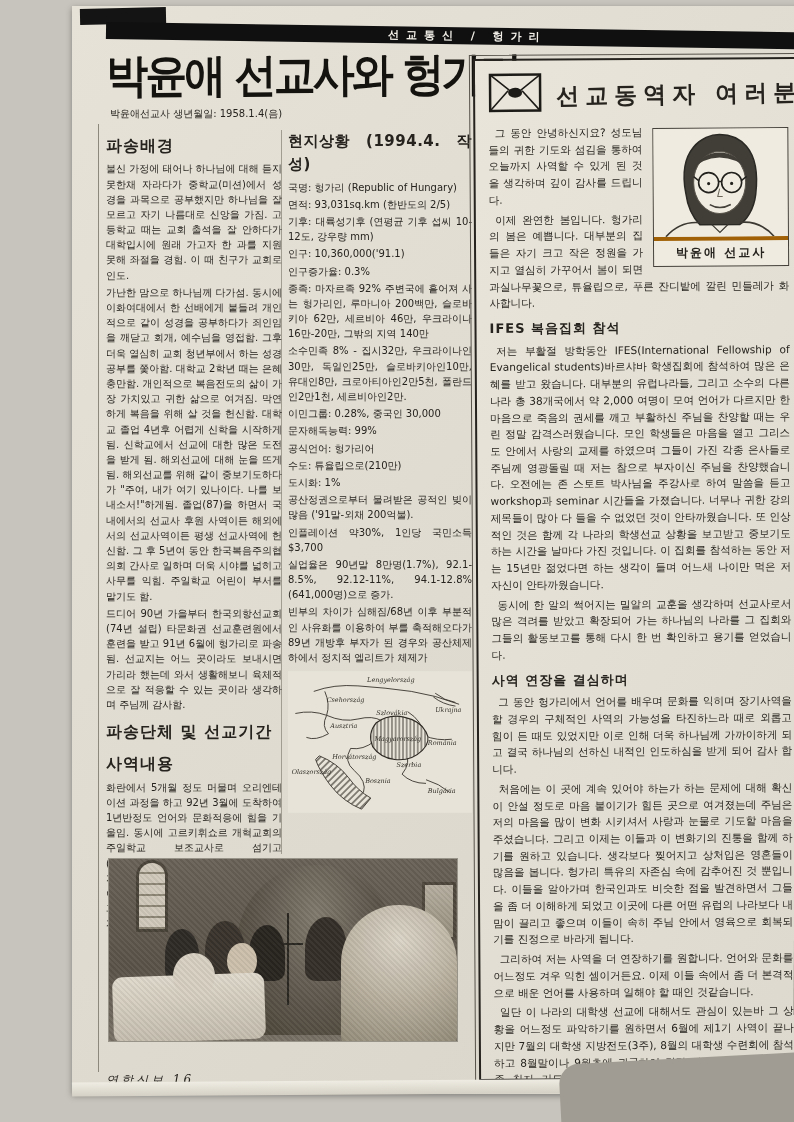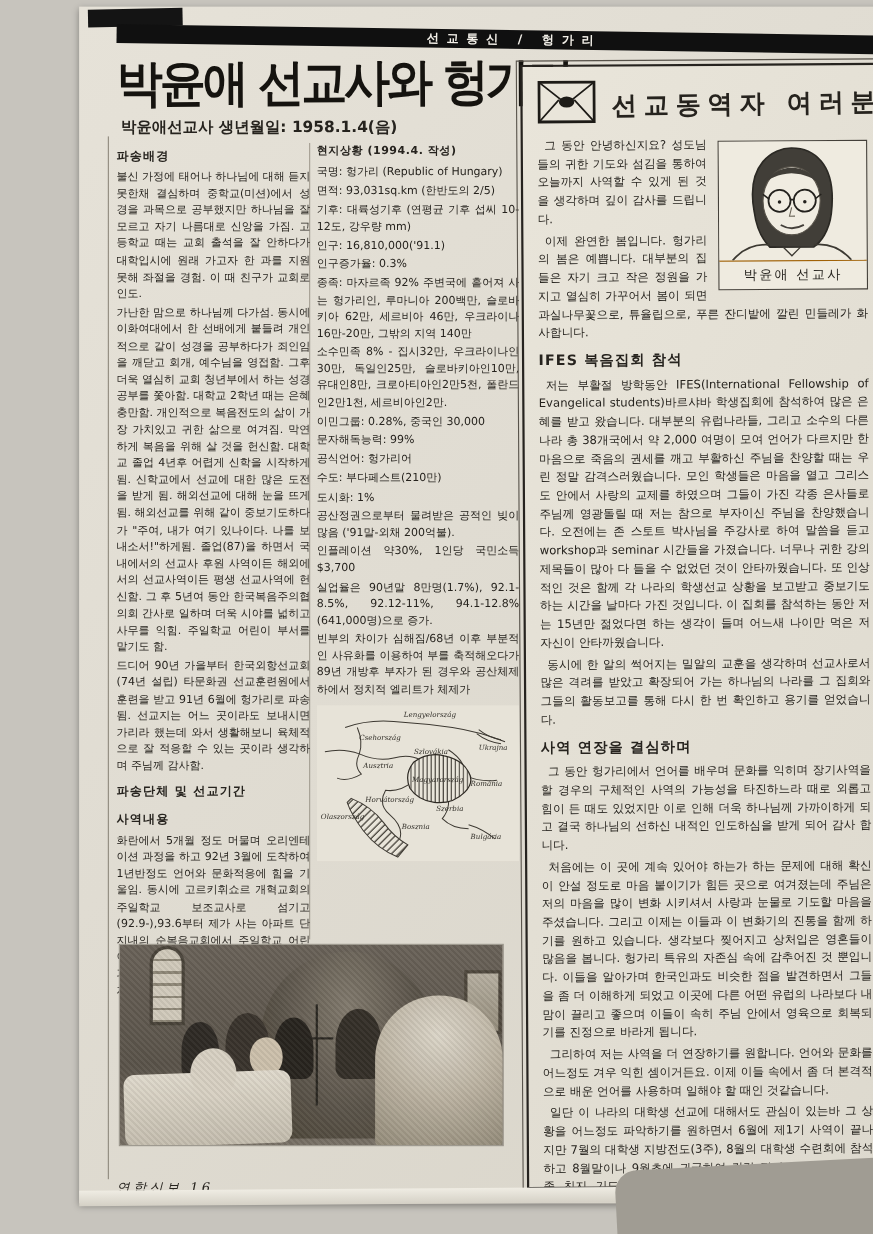--- a/index.html
+++ b/index.html
@@ -28,32 +28,32 @@
   }
   .banner span{
     position:absolute;left:282px;top:1px;color:#f2efe8;font-size:11px;font-weight:bold;letter-spacing:7px;white-space:nowrap;
   }
 
   .headline{
     position:absolute;left:34px;top:40px;margin:0;width:390px;
     font-size:42px;font-weight:900;letter-spacing:-3px;color:#15130f;
     transform:scaleY(1.08) rotate(-.3deg);transform-origin:left top;white-space:nowrap;
   }
-  .byline{position:absolute;left:38px;top:101px;font-size:14px;font-weight:bold;}
+  .byline{position:absolute;left:38px;top:101px;font-size:10px;font-weight:normal;}
 
   .col-rule-left{position:absolute;left:26px;top:118px;width:1px;height:948px;background:#8d887c;}
   .col-rule-mid{position:absolute;left:209px;top:124px;width:1px;height:724px;background:#a29d91;}
 
   .col{position:absolute;top:124px;font-size:10px;line-height:1.52;text-align:justify;}
   .col1{left:34px;width:176px;}
   .col2{left:216px;width:184px;}
-  .col h2{font-size:11px;margin:8px 0 3px;letter-spacing:1px;}
+  .col h2{font-size:16px;margin:8px 0 3px;letter-spacing:1px;}
   .col h2:first-child{margin-top:4px;}
   .col p{margin:0 0 2px;}
-  .col2-head{font-size:10px;font-weight:bold;margin:0 0 4px;letter-spacing:.5px;}
+  .col2-head{font-size:15px;font-weight:bold;margin:0 0 4px;letter-spacing:.5px;}
   .fact{margin:0 0 1px;}
 
   .map-wrap{margin-top:6px;background:transparent;}
   .map-wrap svg{display:block;}
 
   
   .photo{
     position:absolute;left:36px;top:852px;width:348px;height:182px;overflow:hidden;
     background:linear-gradient(#6b6255 0%,#5b5347 60%,#7a7163 100%);
     border:1px solid #9a9488;filter:saturate(.8);
@@ -92,21 +92,21 @@
   .letter-head{display:flex;align-items:center;gap:14px;margin:2px 0 8px;}
   .envelope{flex:0 0 auto;}
   .letter-title{
     font-family:"DejaVu Serif","Liberation Serif",serif;font-weight:bold;font-size:23px;letter-spacing:6px;white-space:nowrap;
     transform:rotate(-.6deg);
   }
   .portrait{
     float:right;width:134px;margin:4px 0 6px 10px;border:1px solid #44403a;background:#efebe0;
   }
   .portrait svg{display:block;}
-  .portrait-caption{border-top:1px solid #a16207;text-align:center;font-size:12px;font-weight:normal;padding:3px 0;letter-spacing:2px;}
+  .portrait-caption{border-top:4px solid #a16207;text-align:center;font-size:12px;font-weight:bold;padding:3px 0;letter-spacing:2px;}
   .letter-body{font-size:10.6px;line-height:1.58;text-align:justify;}
   .letter-body p{margin:0 0 3px;text-indent:.6em;}
   .letter-body h4{font-size:13px;margin:7px 0 3px;letter-spacing:1px;text-indent:0;}
 </style>
 </head>
 <body>
 
 <div class="paper">
   <div class="corner-wedge"></div>
 
@@ -115,41 +115,41 @@
   </div>
 
   <h1 class="headline">박윤애 선교사와 헝가리</h1>
   <div class="byline">박윤애선교사 생년월일: 1958.1.4(음)</div>
 
   <div class="col-rule-left"></div>
   <div class="col-rule-mid"></div>
 
   <div class="col col1">
     <h2>파송배경</h2>
-    <p>불신 가정에 태어나 하나님에 대해 듣지 못한채 결심하며 중학교(미션)에서 성경을 과목으로 공부했지만 하나님을 잘 모르고 자기 나름대로 신앙을 가짐. 고등학교 때는 교회 출석을 잘 안하다가 대학입시에 원래 가고자 한 과를 지원 못해 좌절을 경험. 이 때 친구가 교회로 인도.</p>
+    <p>불신 가정에 태어나 하나님에 대해 듣지 못한채 자라다가 중학교(미션)에서 성경을 과목으로 공부했지만 하나님을 잘 모르고 자기 나름대로 신앙을 가짐. 고등학교 때는 교회 출석을 잘 안하다가 대학입시에 원래 가고자 한 과를 지원 못해 좌절을 경험. 이 때 친구가 교회로 인도.</p>
     <p>가난한 맘으로 하나님께 다가섬. 동시에 이화여대에서 한 선배에게 붙들려 개인적으로 같이 성경을 공부하다가 죄인임을 깨닫고 회개, 예수님을 영접함. 그후 더욱 열심히 교회 청년부에서 하는 성경공부를 쫓아함. 대학교 2학년 때는 은혜 충만함. 개인적으로 복음전도의 삶이 가장 가치있고 귀한 삶으로 여겨짐. 막연하게 복음을 위해 살 것을 헌신함. 대학교 졸업 4년후 어렵게 신학을 시작하게 됨. 신학교에서 선교에 대한 많은 도전을 받게 됨. 해외선교에 대해 눈을 뜨게 됨. 해외선교를 위해 같이 중보기도하다가 "주여, 내가 여기 있나이다. 나를 보내소서!"하게됨. 졸업(87)을 하면서 국내에서의 선교사 후원 사역이든 해외에서의 선교사역이든 평생 선교사역에 헌신함. 그 후 5년여 동안 한국복음주의협의회 간사로 일하며 더욱 시야를 넓히고 사무를 익힘. 주일학교 어린이 부서를 맡기도 함.</p>
     <p>드디어 90년 가을부터 한국외항선교회(74년 설립) 타문화권 선교훈련원에서 훈련을 받고 91년 6월에 헝가리로 파송됨. 선교지는 어느 곳이라도 보내시면 가리라 했는데 와서 생활해보니 육체적으로 잘 적응할 수 있는 곳이라 생각하며 주님께 감사함.</p>
     <h2>파송단체 및 선교기간</h2>
     <h2>사역내용</h2>
     <p>화란에서 5개월 정도 머물며 오리엔테이션 과정을 하고 92년 3월에 도착하여 1년반정도 언어와 문화적응에 힘을 기울임. 동시에 고르키휘쇼르 개혁교회의 주일학교 보조교사로 섬기고(92.9-),93.6부터 제가 사는 아파트 단지내의 순복음교회에서 주일학교 어린이들을 가르치고 있음. 한 명의 여학생과 교제하며 성경을 가르치며 동시에 마자르어를 체크받음.</p>
   </div>
 
   <div class="col col2">
     <div class="col2-head">현지상황 (1994.4. 작성)</div>
     <p class="fact">국명: 헝가리 (Republic of Hungary)</p>
     <p class="fact">면적: 93,031sq.km (한반도의 2/5)</p>
     <p class="fact">기후: 대륙성기후 (연평균 기후 섭씨 10-12도, 강우량 mm)</p>
-    <p class="fact">인구: 16,810,000('91.1)</p>
+    <p class="fact">인구: 10,360,000('91.1)</p>
     <p class="fact">인구증가율: 0.3%</p>
     <p class="fact">종족: 마자르족 92% 주변국에 흩어져 사는 헝가리인, 루마니아 200백만, 슬로바키아 62만, 세르비아 46만, 우크라이나 16만-20만, 그밖의 지역 140만</p>
     <p class="fact">소수민족 8% - 집시32만, 우크라이나인30만, 독일인25만, 슬로바키아인10만, 유대인8만, 크로아티아인2만5천, 폴란드인2만1천, 세르비아인2만.</p>
     <p class="fact">이민그룹: 0.28%, 중국인 30,000</p>
     <p class="fact">문자해독능력: 99%</p>
     <p class="fact">공식언어: 헝가리어</p>
-    <p class="fact">수도: 부다페스트(210만)</p>
+    <p class="fact">수도: 튜율립으로(210만)</p>
     <p class="fact">도시화: 1%</p>
     <p class="fact">공산정권으로부터 물려받은 공적인 빚이 많음 ('91말-외채 200억불).</p>
     <p class="fact">인플레이션 약30%, 1인당 국민소득 $3,700</p>
     <p class="fact">실업율은 90년말 8만명(1.7%), 92.1-8.5%, 92.12-11%, 94.1-12.8%(641,000명)으로 증가.</p>
     <p class="fact">빈부의 차이가 심해짐/68년 이후 부분적인 사유화를 이용하여 부를 축적해오다가 89년 개방후 부자가 된 경우와 공산체제 하에서 정치적 엘리트가 체제가</p>
 
     <div class="map-wrap">
       <svg width="184" height="142" viewBox="0 0 200 154">
         <defs>
           <pattern id="hatchV" width="4" height="4" patternUnits="userSpaceOnUse">

